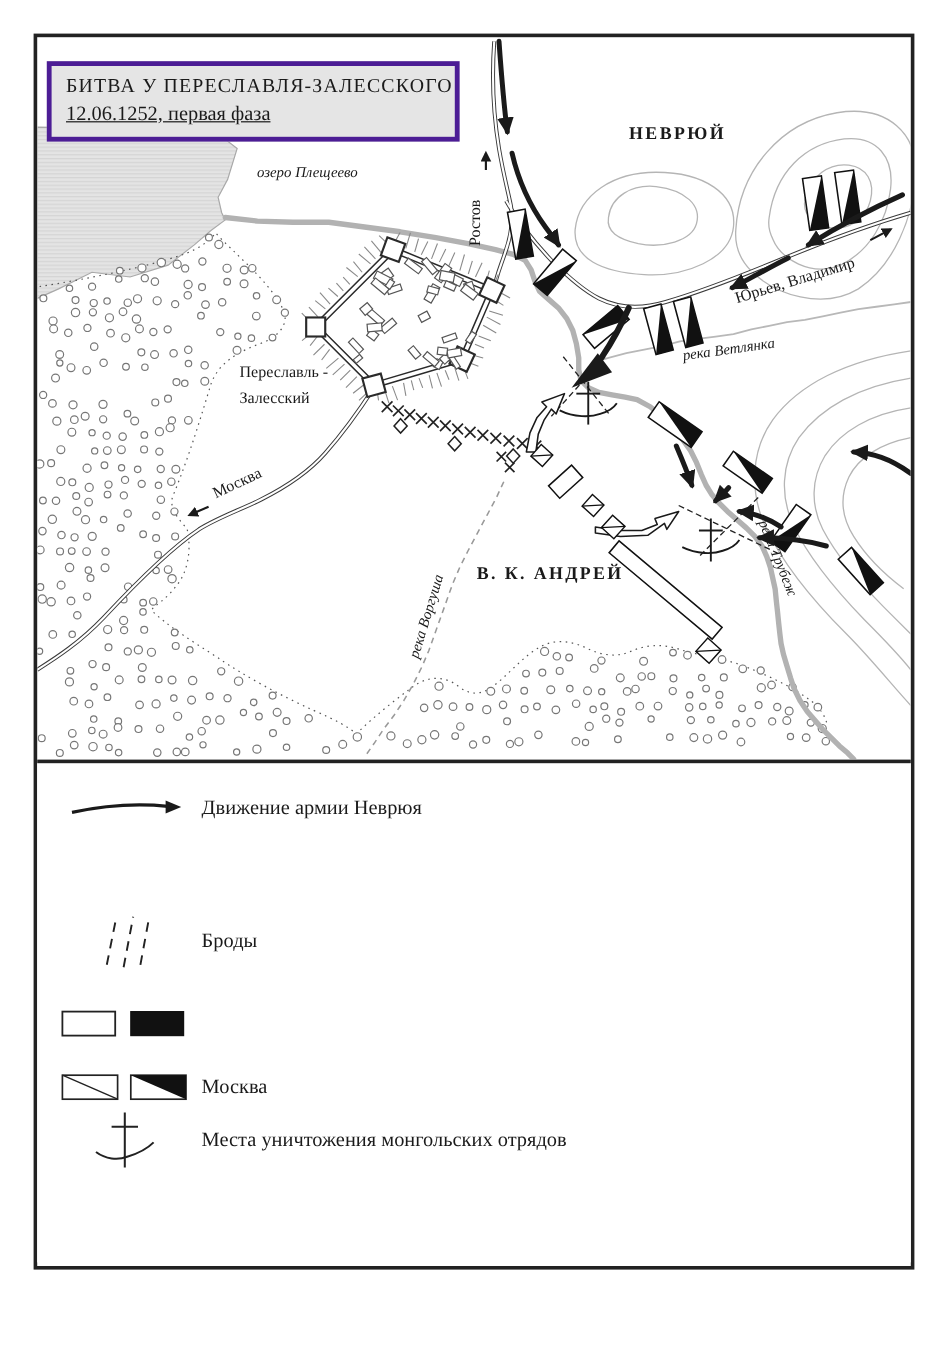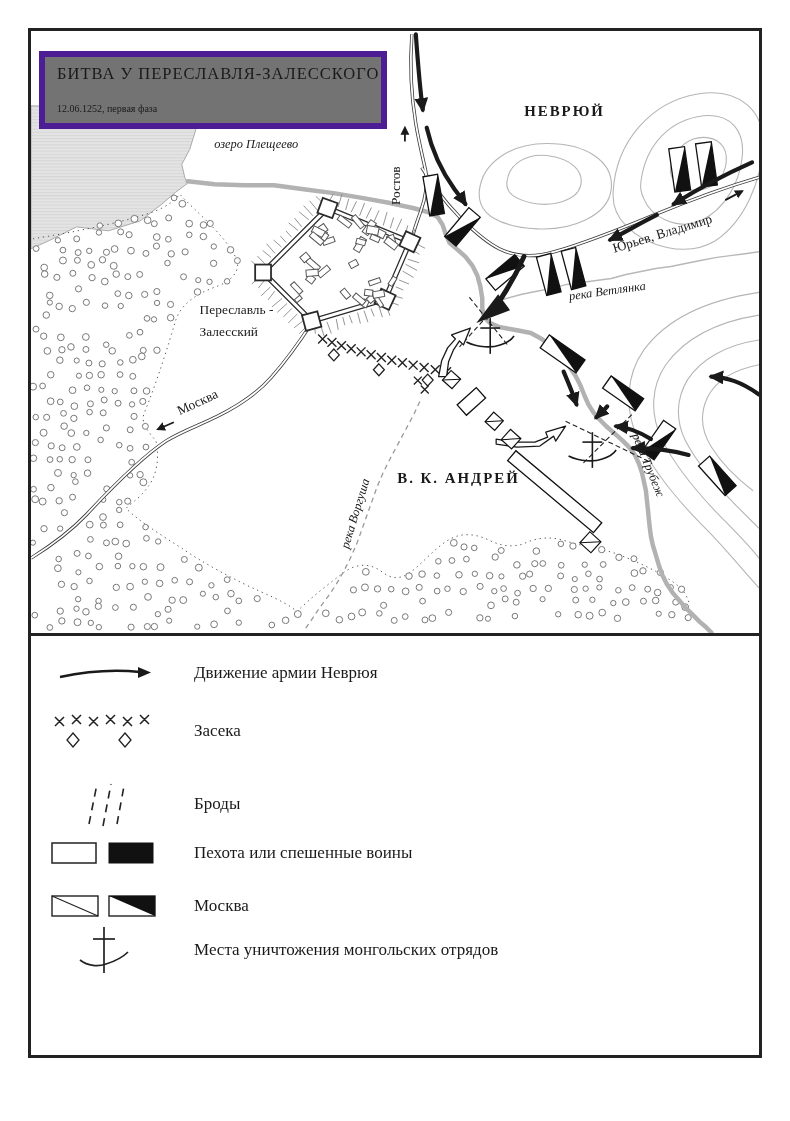--- a/index.html
+++ b/index.html
@@ -1,26 +1,26 @@
 <!DOCTYPE html>
 <html><head>
 <meta charset="utf-8">
 <style>
   html,body{margin:0;padding:0;background:#fff;}
   body{width:790px;height:1121px;position:relative;font-family:"Liberation Serif",serif;color:#1a1a1a;}
   #frame{position:absolute;left:28px;top:28px;width:728px;height:1024px;border:3px solid #222;background:#fff;}
   #map-wrap{position:relative;width:728px;height:602px;overflow:hidden;}
   #map-svg{display:block;}
-  #title-box{position:absolute;left:8px;top:20px;width:312px;background:#737373;border:6px solid #4c1d95;padding:7px 12px 9px 12px;z-index:5;}
+  #title-box{position:absolute;left:8px;top:20px;width:312px;background:#e5e5e5;border:4px solid #4c1d95;padding:7px 12px 9px 12px;z-index:5;}
   #title-box .t1{font-size:16.5px;letter-spacing:1px;white-space:nowrap;}
-  #title-box .t2{font-size:10px;margin-top:19px;}
+  #title-box .t2{font-size:17px;margin-top:3px;text-decoration:underline;}
   #legend{position:relative;width:728px;height:416px;border-top:3px solid #222;background:#fff;}
   .lrow{position:absolute;left:12px;height:56px;display:flex;align-items:center;}
   .lsym{width:122px;display:flex;justify-content:center;align-items:center;}
-  .llab{font-size:17px;margin-left:29px;white-space:nowrap;}
+  .llab{font-size:17px;margin-left:3px;white-space:nowrap;}
   text{fill:#1a1a1a;}
   .lbl{font-family:"Liberation Serif",serif;font-size:13.5px;}
   .lbl-it{font-family:"Liberation Serif",serif;font-size:12.5px;font-style:italic;}
   .lbl-b{font-family:"Liberation Serif",serif;font-size:15px;font-weight:bold;letter-spacing:2px;}
 </style>
 </head>
 <body>
 
 <div id="frame">
   <div id="map-wrap">
@@ -669,50 +669,37 @@
   <div id="legend">
     <div class="lrow" style="top:9px">
       <span class="lsym">
         <svg width="100" height="22">
             <path d="M6,15 Q48,6 86,10" fill="none" stroke="#1a1a1a" stroke-width="2.6"></path>
             <polygon points="84,5 97,10.5 84,16" fill="#1a1a1a"></polygon>
           </svg>
       </span>
       <span class="llab">Движение армии Неврюя</span>
     </div>
-    <div class="lrow" style="top:67px">
-      <span class="lsym">
-        <svg width="110" height="40">
-          <g stroke="#222" stroke-width="1.5">
-            <path d="M6,6 l9,9 M15,6 l-9,9 M23,4 l9,9 M32,4 l-9,9 M40,6 l9,9 M49,6 l-9,9 M57,4 l9,9 M66,4 l-9,9 M74,6 l9,9 M83,6 l-9,9 M91,4 l9,9 M100,4 l-9,9"></path>
-          </g>
-          <polygon points="24,22 30,29 24,36 18,29" fill="none" stroke="#222" stroke-width="1.3"></polygon>
-          <polygon points="76,22 82,29 76,36 70,29" fill="none" stroke="#222" stroke-width="1.3"></polygon>
-        </svg>
-      </span>
-      <span class="llab">Засека</span>
-    </div>
-    <div class="lrow" style="top:140px">
+    <div class="lrow" style="top:120px">
       <span class="lsym">
         <svg width="70" height="48" fill="none" stroke="#222" stroke-width="1.6" stroke-dasharray="8,6">
           <line x1="20" y1="44" x2="28" y2="4"></line>
             <line x1="34" y1="46" x2="42" y2="4"></line>
             <line x1="48" y1="44" x2="55" y2="6"></line>
         </svg>
       </span>
       <span class="llab">Броды</span>
     </div>
     <div class="lrow" style="top:189px">
       <span class="lsym">
         <svg width="110" height="28">
           <rect x="3" y="4" width="44" height="20" fill="#fff" stroke="#222" stroke-width="1.5"></rect>
           <rect x="60" y="4" width="44" height="20" fill="#111" stroke="#111"></rect>
         </svg>
       </span>
-      <span class="llab">Пехота или спешенные воины</span>
     </div>
     <div class="lrow" style="top:242px">
       <span class="lsym">
         <svg width="110" height="28">
           <rect x="3" y="4" width="46" height="20" fill="#fff" stroke="#222" stroke-width="1.4"></rect>
           <line x1="3" y1="4" x2="49" y2="24" stroke="#222" stroke-width="1.2"></line>
           <rect x="60" y="4" width="46" height="20" fill="#fff" stroke="#222" stroke-width="1.4"></rect>
           <polygon points="60,4 106,4 106,24" fill="#111"></polygon>
         </svg>
       </span>

